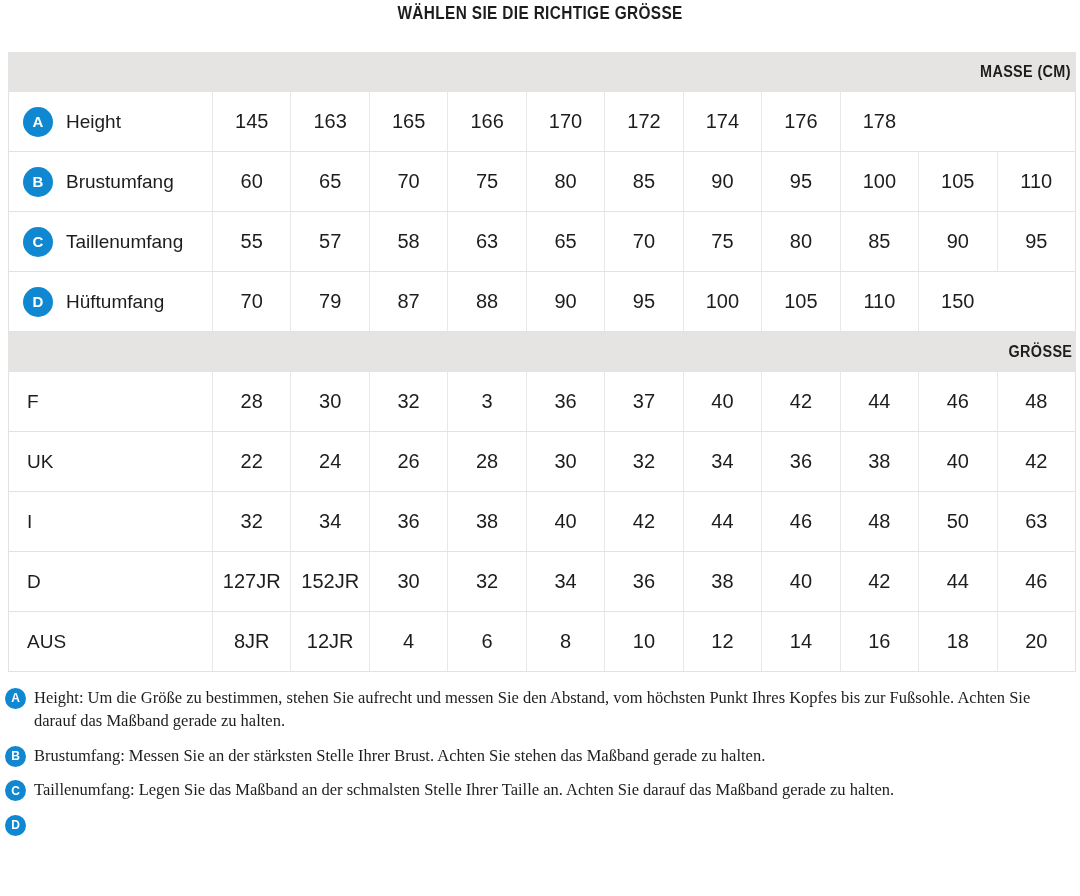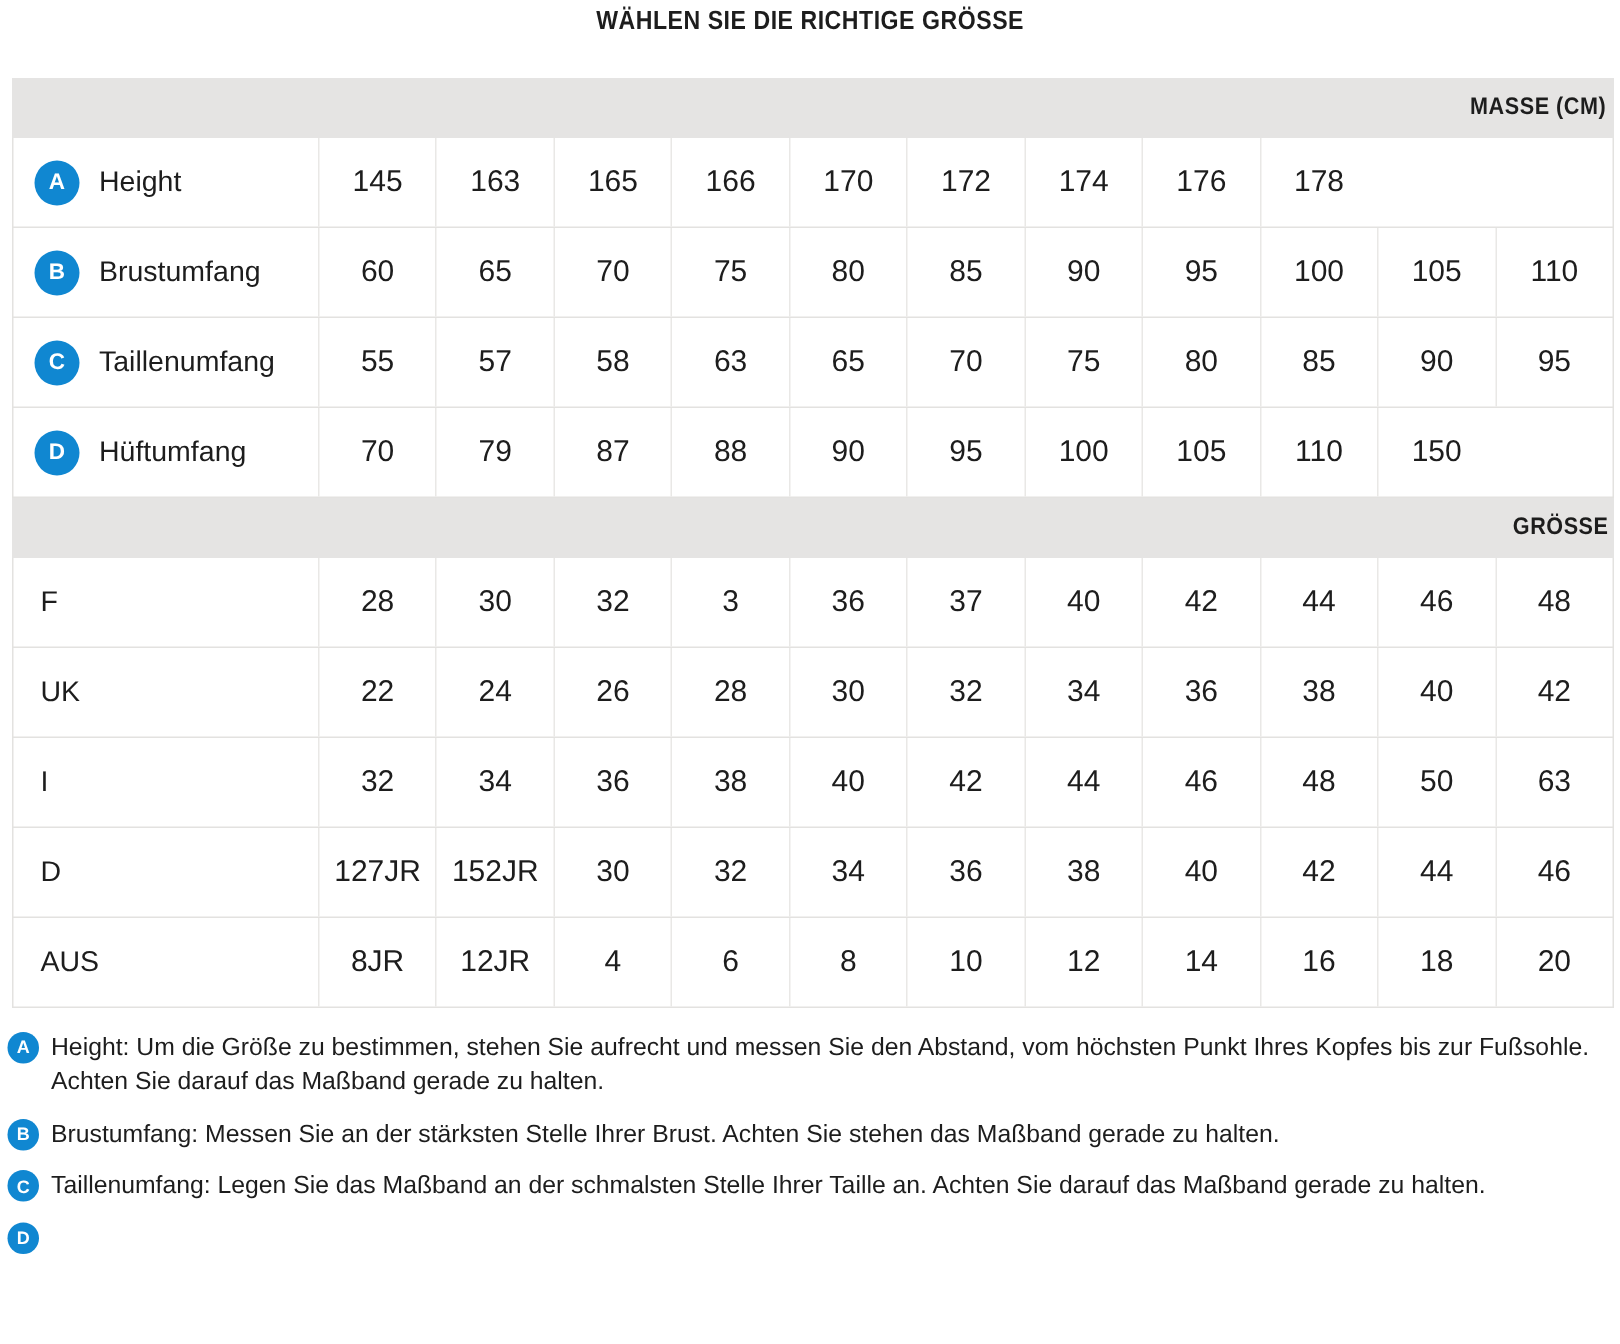--- a/index.html
+++ b/index.html
@@ -94,20 +94,21 @@
     line-height: 1.38;
   }
   .footnote .badge.small {
     width: 21px; height: 21px;
     min-width: 21px;
     font-size: 12px;
     margin-top: 1px;
   }
   .footnote .note-text {
     max-width: 1030px;
+    font-family: Liberation Serif, serif;
   }
 </style>
 </head>
 <body>
 
 <div class="page-title">
   <span>WÄHLEN SIE DIE RICHTIGE GRÖSSE</span>
 </div>
 
 <div class="size-chart">

